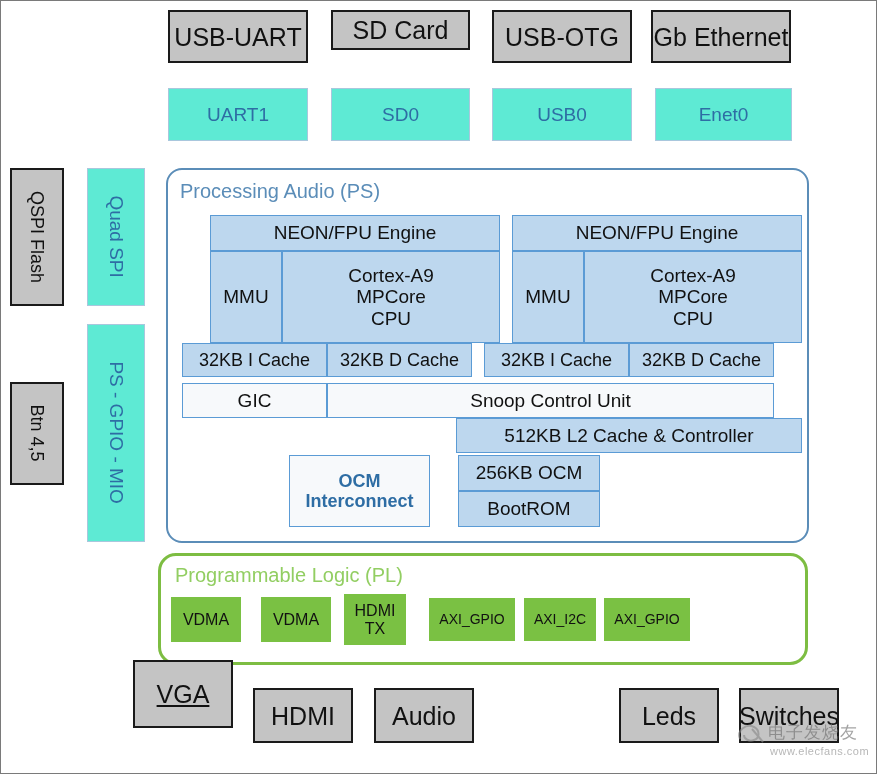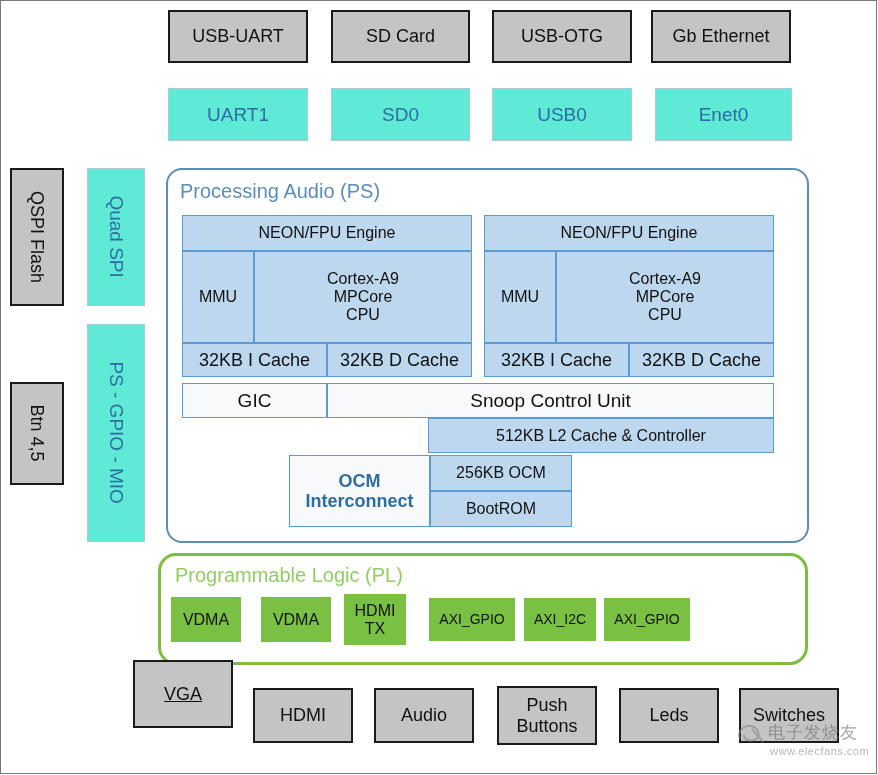--- a/index.html
+++ b/index.html
@@ -35,21 +35,21 @@
     justify-content: center;
     text-align: center;
     line-height: 1.12;
   }
 
   
   .gray {
     background: #c4c4c4;
     border: 2px solid #1a1a1a;
     color: #111111;
-    font-size: 18px;
+    font-size: 25px;
   }
   .gray.small { font-size: 18px; }
 
   
   .iface {
     background: #5eead4;
     border: 1px solid #a9c7dd;
     color: #2e6da4;
     font-size: 19px;
   }
@@ -91,21 +91,21 @@
     white-space: nowrap;
   }
 
   
   .bl {
     background: #bdd7ee;
     border: 1px solid #5b9bd5;
     color: #111111;
     font-size: 18px;
   }
-  .bl.big { font-size: 16px; }
+  .bl.big { font-size: 19px; margin-left: 28px; }
 
   
   .wh {
     background: #f7f9fb;
     border: 1px solid #5b9bd5;
     color: #111111;
     font-size: 19px;
   }
   
   .wh.bluetext {
@@ -163,21 +163,21 @@
 </head>
 <body>
 
 <div id="canvas">
 
   <div class="frame"></div>
 
   <div class="box gray" style="left:168px;top:10px;width:140px;height:53px;">
     <span>USB-UART</span>
   </div>
-  <div class="box gray" style="left:331px;top:10px;width:139px;height:53px;">
+  <div class="box gray" style="left:331px;top:10px;width:139px;height:40px;">
     <span>SD Card</span>
   </div>
   <div class="box gray" style="left:492px;top:10px;width:140px;height:53px;">
     <span>USB-OTG</span>
   </div>
   <div class="box gray" style="left:651px;top:10px;width:140px;height:53px;">
     <span>Gb Ethernet</span>
   </div>
 
   <div class="box iface" style="left:168px;top:88px;width:140px;height:53px;">
@@ -294,24 +294,20 @@
   </div>
 
   <div class="box gray" style="left:133px;top:660px;width:100px;height:68px;text-decoration:underline;">
     <span>VGA</span>
   </div>
   <div class="box gray" style="left:253px;top:688px;width:100px;height:55px;">
     <span>HDMI</span>
   </div>
   <div class="box gray" style="left:374px;top:688px;width:100px;height:55px;">
     <span>Audio</span>
-  </div>
-  <div class="box gray" style="left:497px;top:686px;width:100px;height:59px;flex-direction:column;">
-    <span>Push</span>
-    <span>Buttons</span>
   </div>
   <div class="box gray" style="left:619px;top:688px;width:100px;height:55px;">
     <span>Leds</span>
   </div>
   <div class="box gray" style="left:739px;top:688px;width:100px;height:55px;">
     <span>Switches</span>
   </div>
 
   <div class="watermark">
     <svg class="wm-swirl" viewBox="0 0 34 34">

